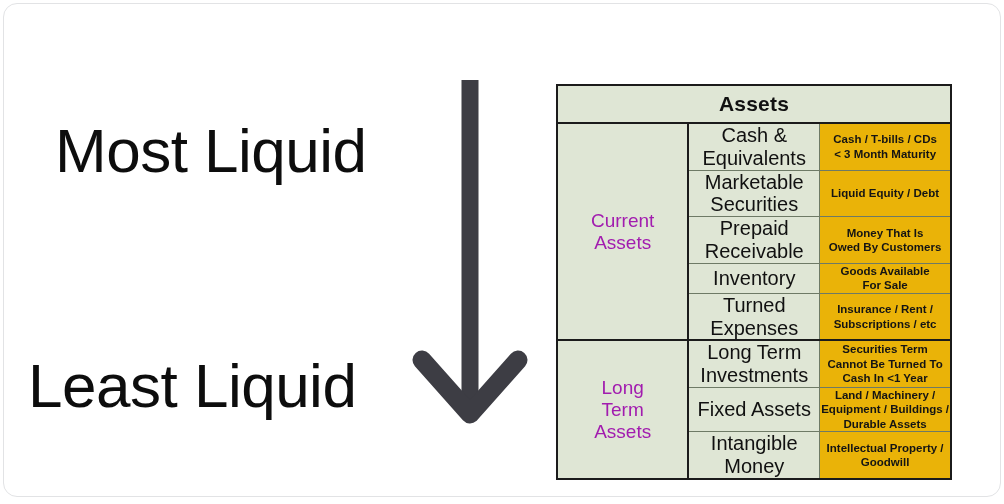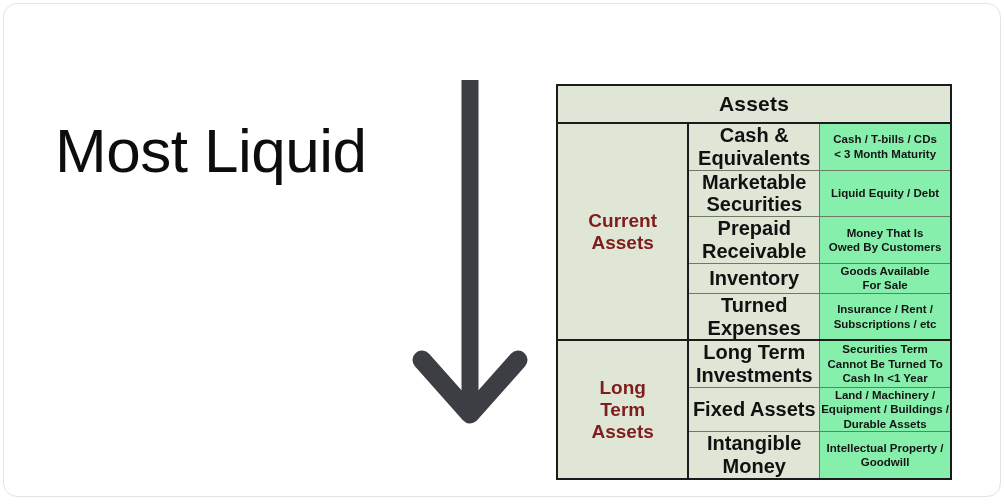--- a/index.html
+++ b/index.html
@@ -82,58 +82,59 @@
     color: #111111;
     height: 36px;
     border-bottom: 2px solid #1b1b1b !important;
     letter-spacing: 0.2px;
   }
 
   .group-cell {
     background: #dfe6d5;
     width: 79px;
     font-size: 19px;
-    color: #7f1d1d;
+    color: #a21caf;
     line-height: 1.16;
     border-right: 2px solid #1b1b1b !important;
   }
 
   .item-cell {
     background: #dfe6d5;
     width: 195px;
     font-size: 20px;
     color: #111111;
     line-height: 1.14;
     padding: 5px 4px;
   }
 
   .desc-cell {
-    background: #86efac;
+    background: #eab308;
     width: 120px;
     font-size: 11.5px;
     font-weight: bold;
     color: #141414;
     line-height: 1.26;
     padding: 5px 5px;
     border-left: 1px solid #4d4d4d !important;
   }
 
   
   tr.section-start > td { border-top: 2px solid #1b1b1b !important; }
 
-  .nowrapline { display: block; font-weight: bold; }
+  .nowrapline { display: block; }
 </style>
 </head>
 <body>
 
 <div id="root">
   <div class="card"></div>
 
   <div class="liquid-label" id="most-liquid">Most Liquid</div>
 
+  <div class="liquid-label" id="least-liquid">Least Liquid</div>
 
   <svg class="arrow" viewBox="0 0 120 355">
     <path d="M60 4 L60 330" stroke="#3d3d44" stroke-width="17" stroke-linecap="butt" fill="none"></path>
     <path d="M12 284 L60 338 L108 284" stroke="#3d3d44" stroke-width="19" stroke-linecap="round" stroke-linejoin="round" fill="none"></path>
   </svg>
 
   <table class="assets-table">
     <tbody>
       <tr>
         <td class="hdr-cell" colspan="3">Assets</td>

